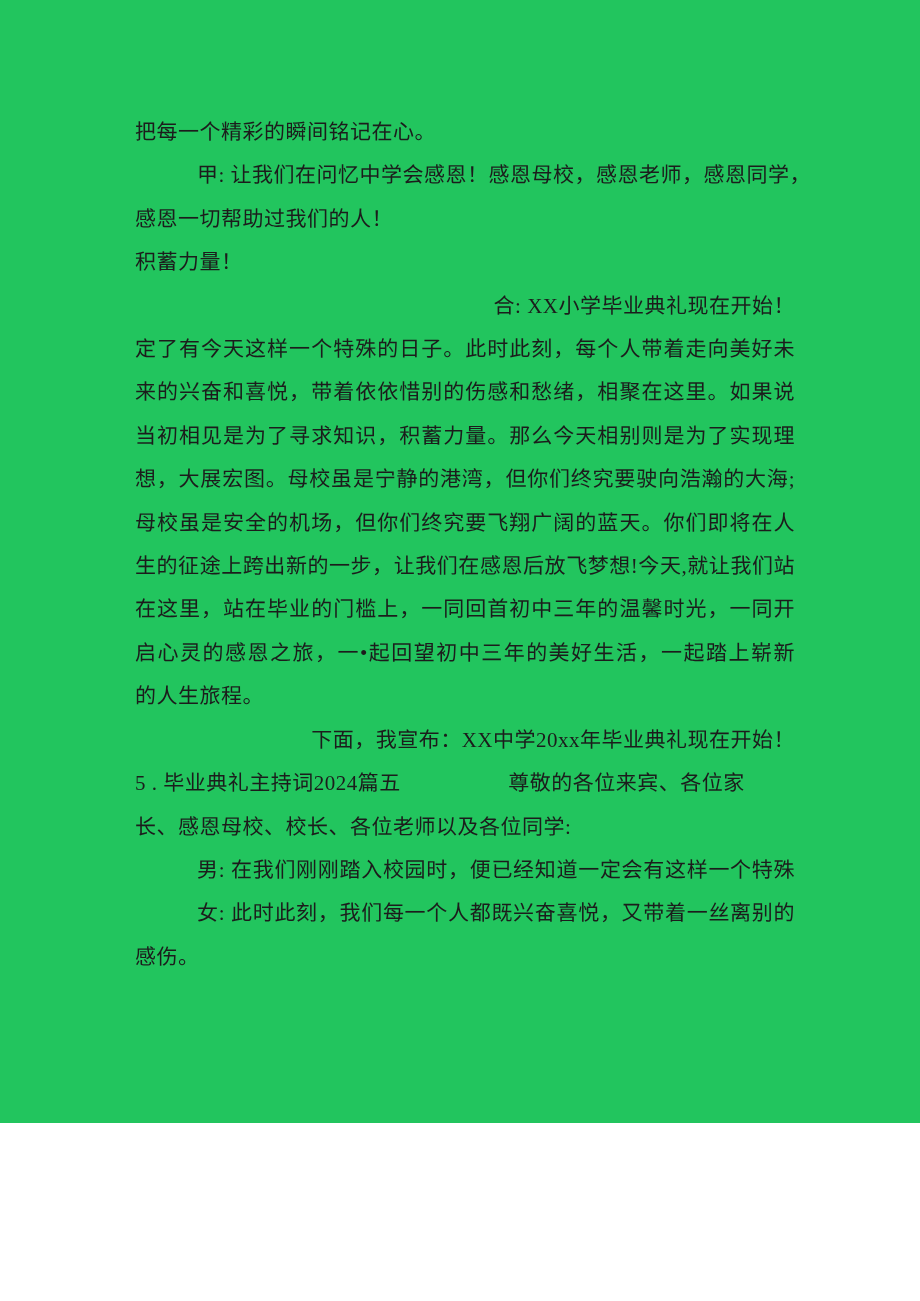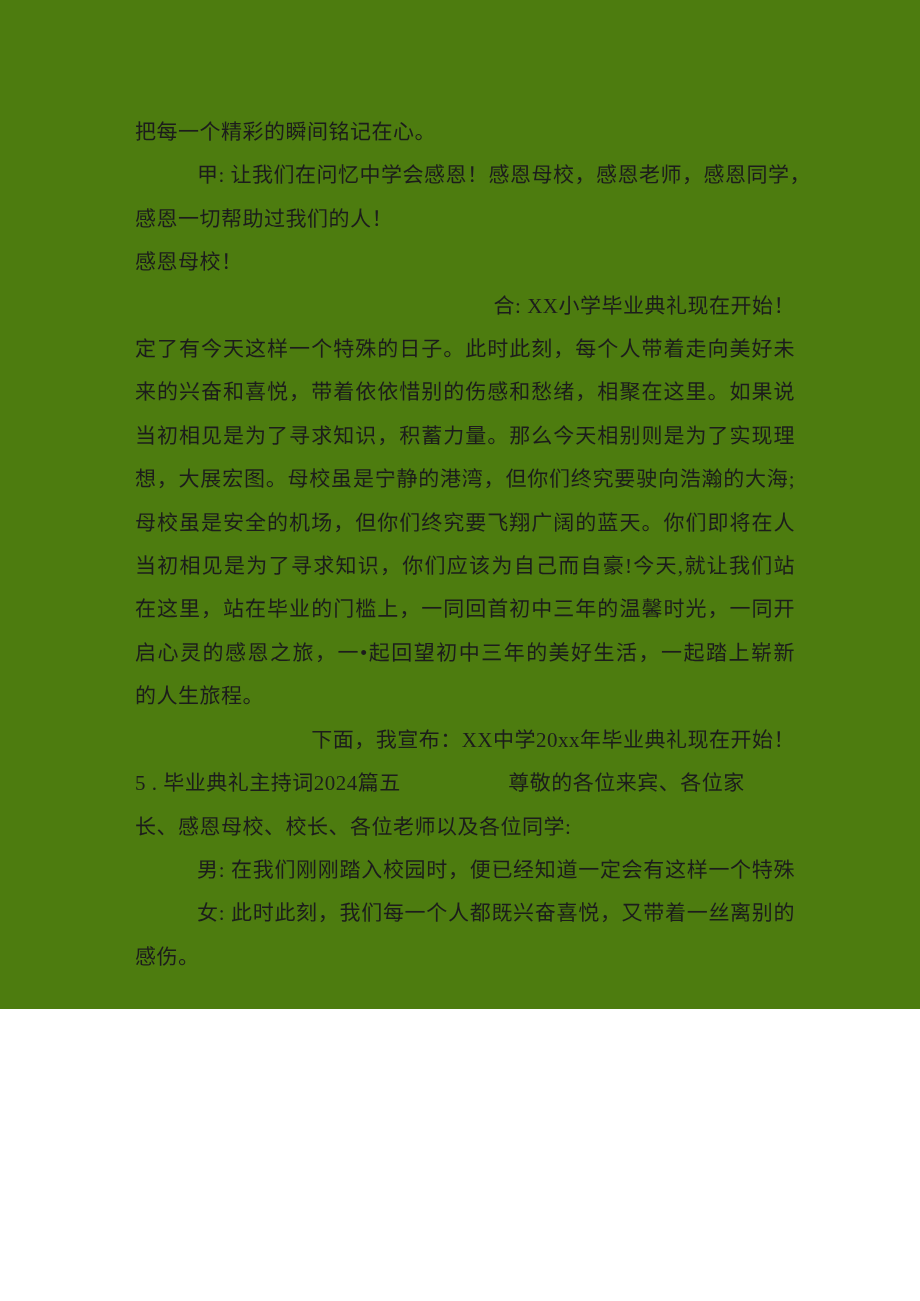--- a/index.html
+++ b/index.html
@@ -3,22 +3,22 @@
 <meta charset="utf-8">
 <style>
   html, body {
     margin: 0;
     padding: 0;
     background: #ffffff;
   }
   .page {
     position: relative;
     width: 920px;
-    height: 1009px;
-    background: #4d7c0f;
+    height: 1123px;
+    background: #22c55e;
     overflow: hidden;
     font-family: "Liberation Serif", "DejaVu Serif", serif;
     color: #1c1c1c;
   }
   .doc-body {
     position: absolute;
     left: 135px;
     top: 111px;
     width: 660px;
   }
@@ -39,28 +39,28 @@
   }
 </style>
 </head>
 <body>
 
 <div class="page">
   <div class="doc-body">
       <div class="line">把每一个精彩的瞬间铭记在心。</div>
       <div class="line indent fill">甲: 让我们在问忆中学会感恩！感恩母校，感恩老师，感恩同学，</div>
       <div class="line">感恩一切帮助过我们的人！</div>
-      <div class="line">感恩母校！</div>
+      <div class="line">积蓄力量！</div>
       <div class="line indent">合: XX小学毕业典礼现在开始！</div>
       <div class="line fill">定了有今天这样一个特殊的日子。此时此刻，每个人带着走向美好未</div>
       <div class="line fill">来的兴奋和喜悦，带着依依惜别的伤感和愁绪，相聚在这里。如果说</div>
       <div class="line fill">当初相见是为了寻求知识，积蓄力量。那么今天相别则是为了实现理</div>
       <div class="line fill">想，大展宏图。母校虽是宁静的港湾，但你们终究要驶向浩瀚的大海;</div>
       <div class="line fill">母校虽是安全的机场，但你们终究要飞翔广阔的蓝天。你们即将在人</div>
-      <div class="line fill">当初相见是为了寻求知识，你们应该为自己而自豪!今天,就让我们站</div>
+      <div class="line fill">生的征途上跨出新的一步，让我们在感恩后放飞梦想!今天,就让我们站</div>
       <div class="line fill">在这里，站在毕业的门槛上，一同回首初中三年的温馨时光，一同开</div>
       <div class="line fill">启心灵的感恩之旅，一•起回望初中三年的美好生活，一起踏上崭新</div>
       <div class="line">的人生旅程。</div>
       <div class="line indent">下面，我宣布：XX中学20xx年毕业典礼现在开始！</div>
       <div class="line">5 . 毕业典礼主持词2024篇五　　　　　尊敬的各位来宾、各位家</div>
       <div class="line">长、感恩母校、校长、各位老师以及各位同学:</div>
       <div class="line indent fill">男: 在我们刚刚踏入校园时，便已经知道一定会有这样一个特殊</div>
       <div class="line indent fill">女: 此时此刻，我们每一个人都既兴奋喜悦，又带着一丝离别的</div>
       <div class="line">感伤。</div>
     </div>

